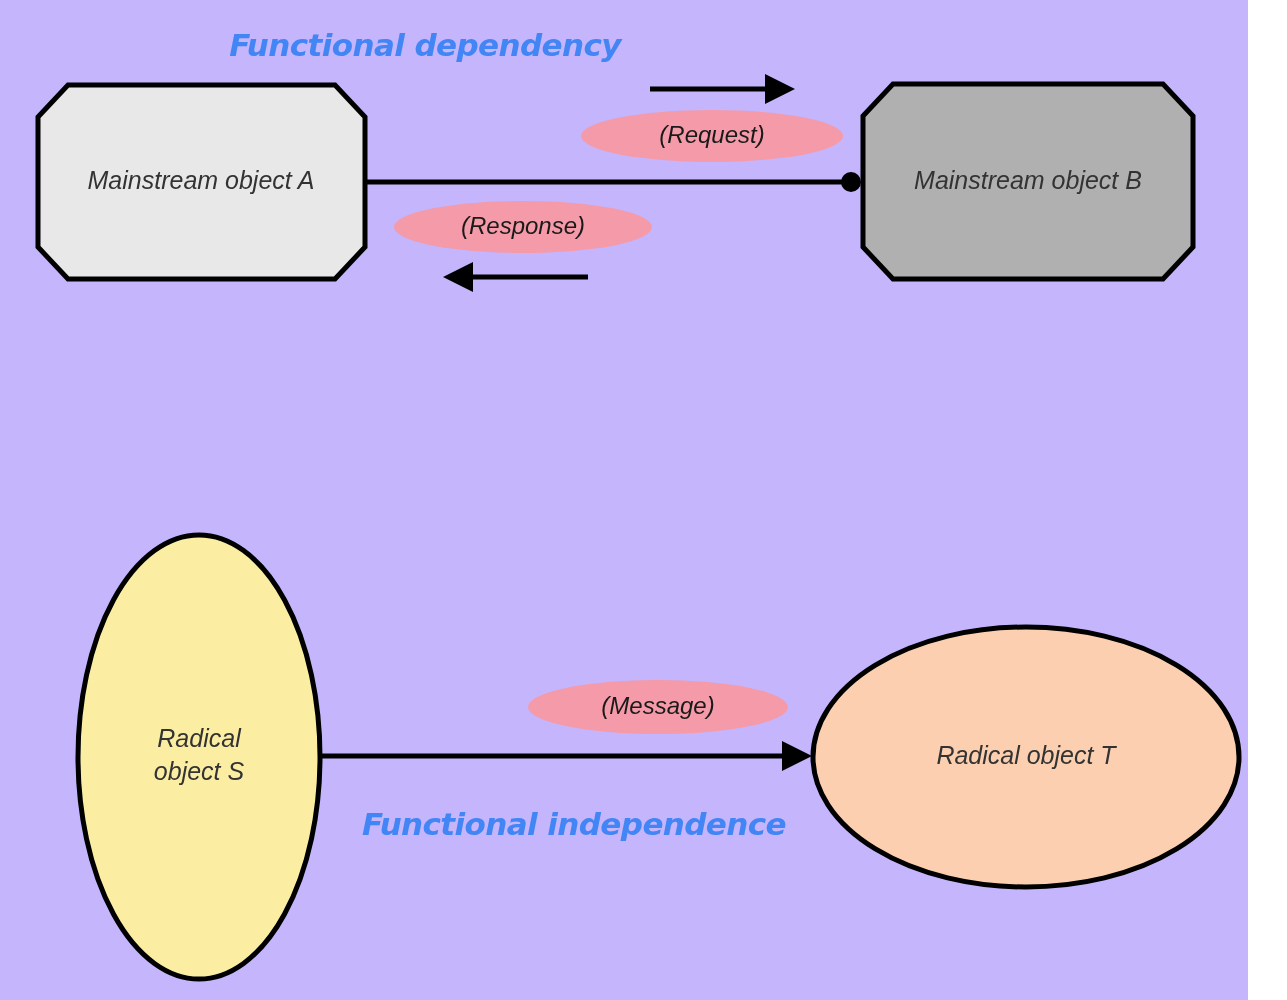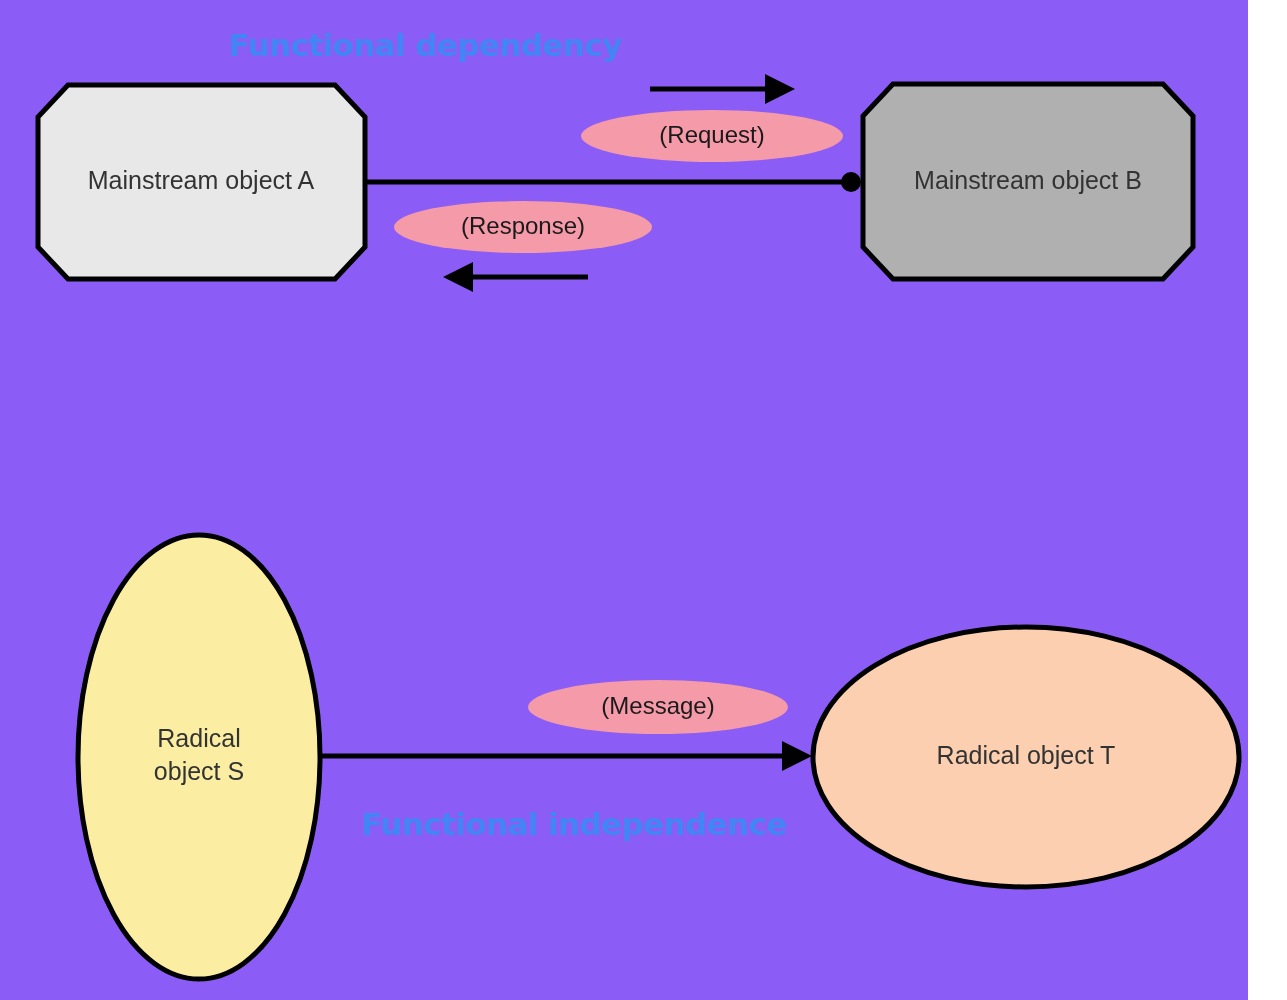--- a/index.html
+++ b/index.html
@@ -11,21 +11,22 @@
   body {
     font-family: "Liberation Sans", sans-serif;
     width: 1287px;
     height: 1000px;
     overflow: hidden;
   }
   #diagram-root {
     position: relative;
     width: 1248px;
     height: 1000px;
-    background: #8b5cf6;
+    background: #c4b5fd;
+    font-style: italic;
   }
   svg#diagram-canvas {
     display: block;
     width: 1287px;
     height: 1000px;
   }
   .node-shape {
     stroke: #000000;
     stroke-width: 5;
     stroke-linejoin: miter;

